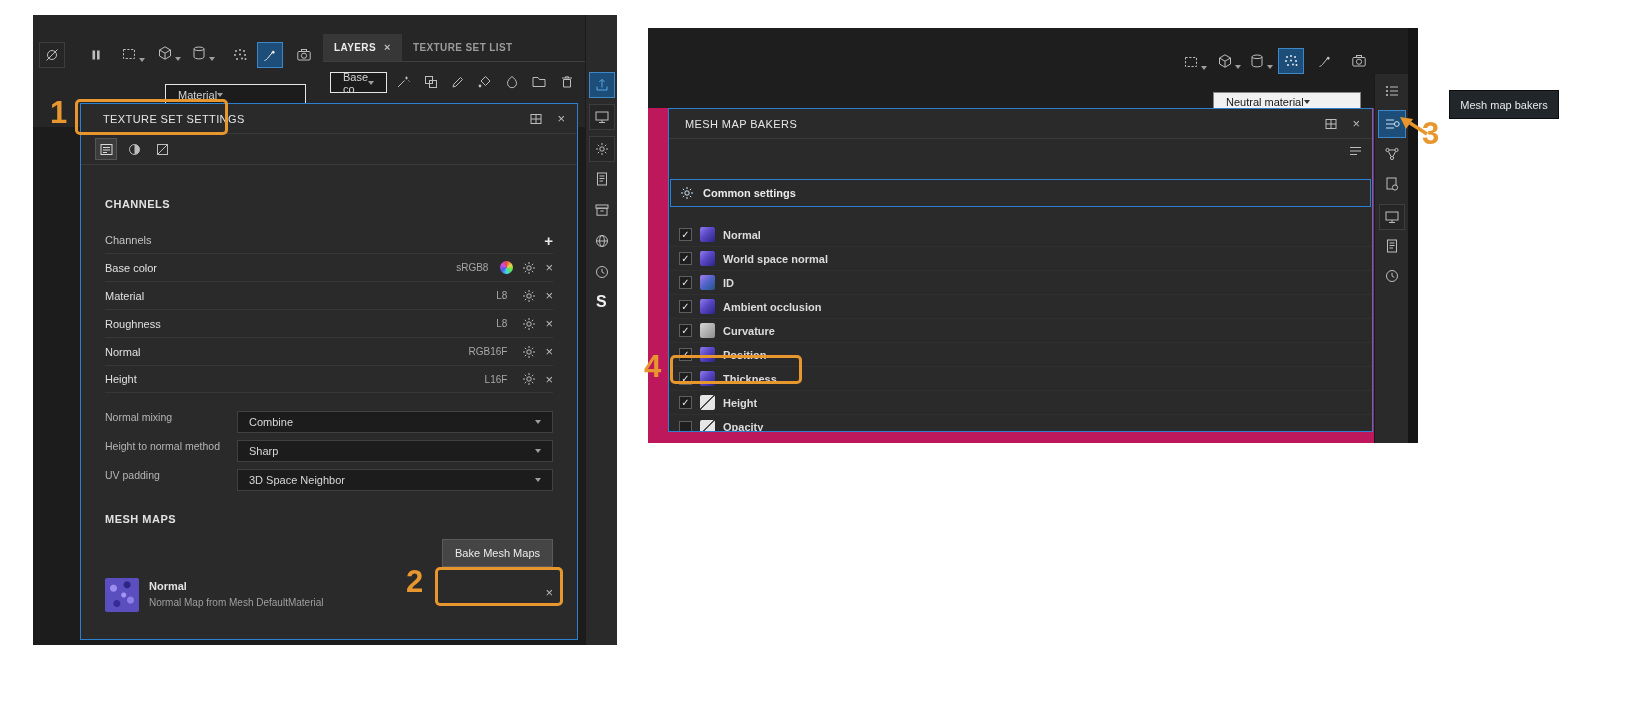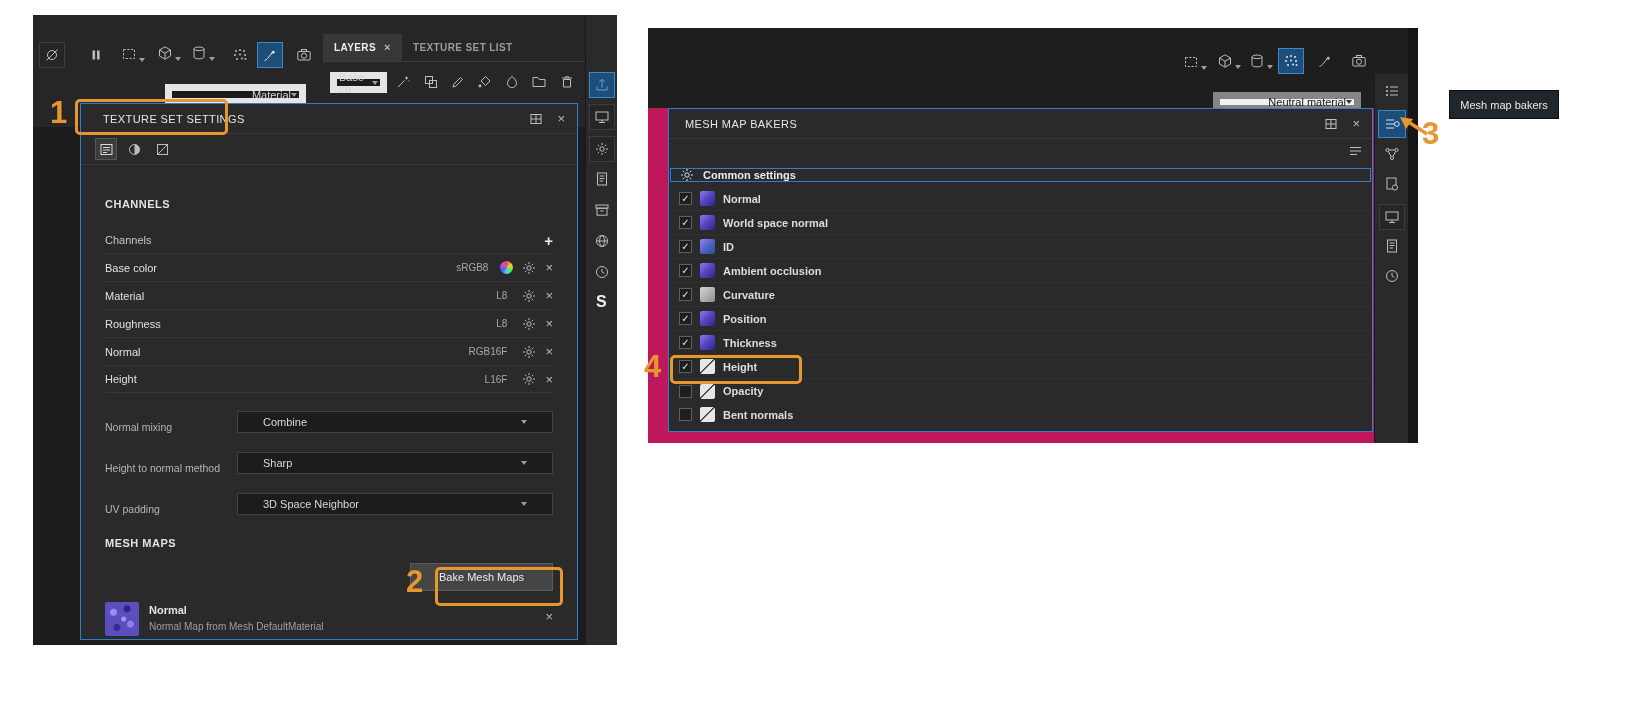--- a/index.html
+++ b/index.html
@@ -12,21 +12,21 @@
 .lw-band{height:112px;background:#262626}
 .rw-band{height:80px;background:#1e1e1e}
 .icn{display:inline-flex;align-items:center;justify-content:center;color:#bdbdbd}
 svg{display:block}
 .xglyph{font-size:13px;color:#bdbdbd;line-height:1}
 .chev{width:0;height:0;border-left:3.5px solid transparent;border-right:3.5px solid transparent;border-top:4px solid #9e9e9e}
 .toolbox{position:absolute;width:26px;height:26px;display:flex;align-items:center;justify-content:center}
 .toolbox--sel{background:#1d4e79;border:1px solid #3d86c8}
 .toolbox--framed{border:1px solid #3d3d3d;background:#262626}
 .tool{position:absolute;display:flex;align-items:flex-end;gap:2px}
-.dd{position:absolute;display:flex;align-items:center;justify-content:flex-end;background:#1c1c1c;border:7px solid #e5e5e5;color:#d4d4d4;font-size:11px;padding:0 2px}
+.dd{position:absolute;display:flex;align-items:center;justify-content:flex-start;background:#1c1c1c;border:1px solid #e5e5e5;color:#d4d4d4;font-size:11px;padding:0 12px}
 .dd--light{background:#f1f1f1;border-color:#858585;color:#161616}
 .dd--light .chev{border-top-color:#333}
 .tabbar{position:absolute;display:flex;align-items:stretch;border-bottom:1px solid #3f3f3f}
 .tab{display:flex;align-items:center;gap:8px;padding:0 11px;font-size:10px;font-weight:bold;color:#9b9b9b;letter-spacing:.4px}
 .tab--active{background:#373737;color:#ececec}
 .tab .xglyph{font-size:11px}
 .strip{position:absolute;background:#2a2a2a;border-left:1px solid #1a1a1a}
 .rw-edge{position:absolute;right:0;top:0;width:10px;height:100%;background:#151515}
 .fpanel{position:absolute;background:#2a2a2a;border:1px solid #2e7fd2;overflow:hidden}
 .fpanel-header{display:flex;align-items:center;height:30px;padding:0 12px 0 16px;border-bottom:1px solid #3a3a3a}
@@ -39,34 +39,34 @@
 .sec-heading{font-size:11px;font-weight:bold;color:#e2e2e2;letter-spacing:.5px;height:13px}
 .h-channels{margin-top:33px}
 .chan-label-row{display:flex;align-items:center;justify-content:space-between;margin-top:16px;height:26px;color:#c4c4c4;font-size:11px}
 .plus{color:#e8e8e8;font-size:15px;font-weight:bold;line-height:1}
 .chan-row{display:flex;align-items:center;height:28px;border-top:1px solid #373737;font-size:11px}
 .chan-name{flex:1;color:#e0e0e0;font-weight:normal}
 .chan-fmt{color:#a8a8a8;font-size:10px;margin-right:6px}
 .chan-ic{margin-left:9px}
 .palette{width:13px;height:13px;border-radius:50%;margin-left:6px;background:conic-gradient(#e84a4a,#e8d24a,#5ae84a,#4ad2e8,#4a5ae8,#d24ae8,#e84a4a)}
 .params{margin-top:18px}
-.param-row{display:flex;align-items:flex-end;margin-bottom:19px}
+.param-row{display:flex;align-items:flex-start;margin-bottom:7px}
 .param-label{width:132px;font-size:10.5px;color:#b5b5b5;flex:none}
-.sel{flex:1;display:flex;align-items:center;justify-content:space-between;height:22px;background:#1c1c1c;border:1px solid #414141;padding:0 25px;font-size:11px;color:#d8d8d8}
+.sel{flex:1;display:flex;align-items:center;justify-content:space-between;height:22px;background:#1c1c1c;border:1px solid #414141;padding:0 11px;font-size:11px;color:#d8d8d8}
 .sel--disabled{color:#6d6d6d;border-color:#343434}
 .h-mesh{margin-top:22px}
 .bake-row{display:flex;justify-content:flex-end;margin-top:13px}
-.bake-btn{height:28px;padding:0 28px;background:#454545;border:1px solid #5a5a5a;color:#ececec;font-size:11px;font-family:inherit}
+.bake-btn{height:28px;padding:0 12px;background:#454545;border:1px solid #5a5a5a;color:#ececec;font-size:11px;font-family:inherit}
 .mm-entry{display:flex;align-items:flex-start;gap:10px;margin-top:11px}
 .mm-thumb{width:34px;height:34px;border-radius:2px;flex:none;background-color:#5b4fc0;background-image:radial-gradient(circle at 25% 30%,#9d8df2 3px,transparent 4px),radial-gradient(circle at 65% 20%,#2e2585 3px,transparent 4px),radial-gradient(circle at 75% 65%,#8f7fe8 3px,transparent 4px),radial-gradient(circle at 35% 75%,#352b96 3px,transparent 4px),radial-gradient(circle at 55% 50%,#a495f5 2px,transparent 3px)}
 .mm-info{flex:1}
 .mm-name{font-size:11px;font-weight:bold;color:#e2e2e2;margin-top:2px}
 .mm-desc{font-size:10px;color:#9f9f9f;margin-top:5px}
 .mmb-filter-row{display:flex;justify-content:flex-end;align-items:center;height:24px;padding-right:9px}
-.common-row{display:flex;align-items:center;gap:9px;height:14px;border:1px solid #2e7fd2;margin:5px 1px;padding-left:9px}
+.common-row{display:flex;align-items:center;gap:9px;height:28px;border:1px solid #2e7fd2;margin:16px 1px;padding-left:9px}
 .common-label{font-size:11px;font-weight:bold;color:#eaeaea}
 .baker-rows{margin-top:1px}
 .baker-row{display:flex;align-items:center;gap:8px;height:24px;padding-left:10px;border-bottom:1px solid #303030}
 .cb{width:13px;height:13px;background:#1e1e1e;border:1px solid #5e5e5e;display:flex;align-items:center;justify-content:center;font-size:10px;color:#e4e4e4;line-height:1;flex:none}
 .bicon{width:15px;height:15px;border-radius:2px;flex:none}
 .bicon--mesh{background:linear-gradient(135deg,#8d7cf0 0%,#5847c2 45%,#2d2488 100%)}
 .bicon--mesh2{background:linear-gradient(135deg,#a77cf0 0%,#4f63c8 50%,#245388 100%)}
 .bicon--gray{background:linear-gradient(135deg,#d6d6d6,#8e8e8e)}
 .bicon--plain{background:linear-gradient(135deg,#e6e6e6 45%,#4a4a4a 45%,#4a4a4a 53%,#e6e6e6 53%)}
 .baker-label{font-size:11px;font-weight:bold;color:#dcdcdc}

